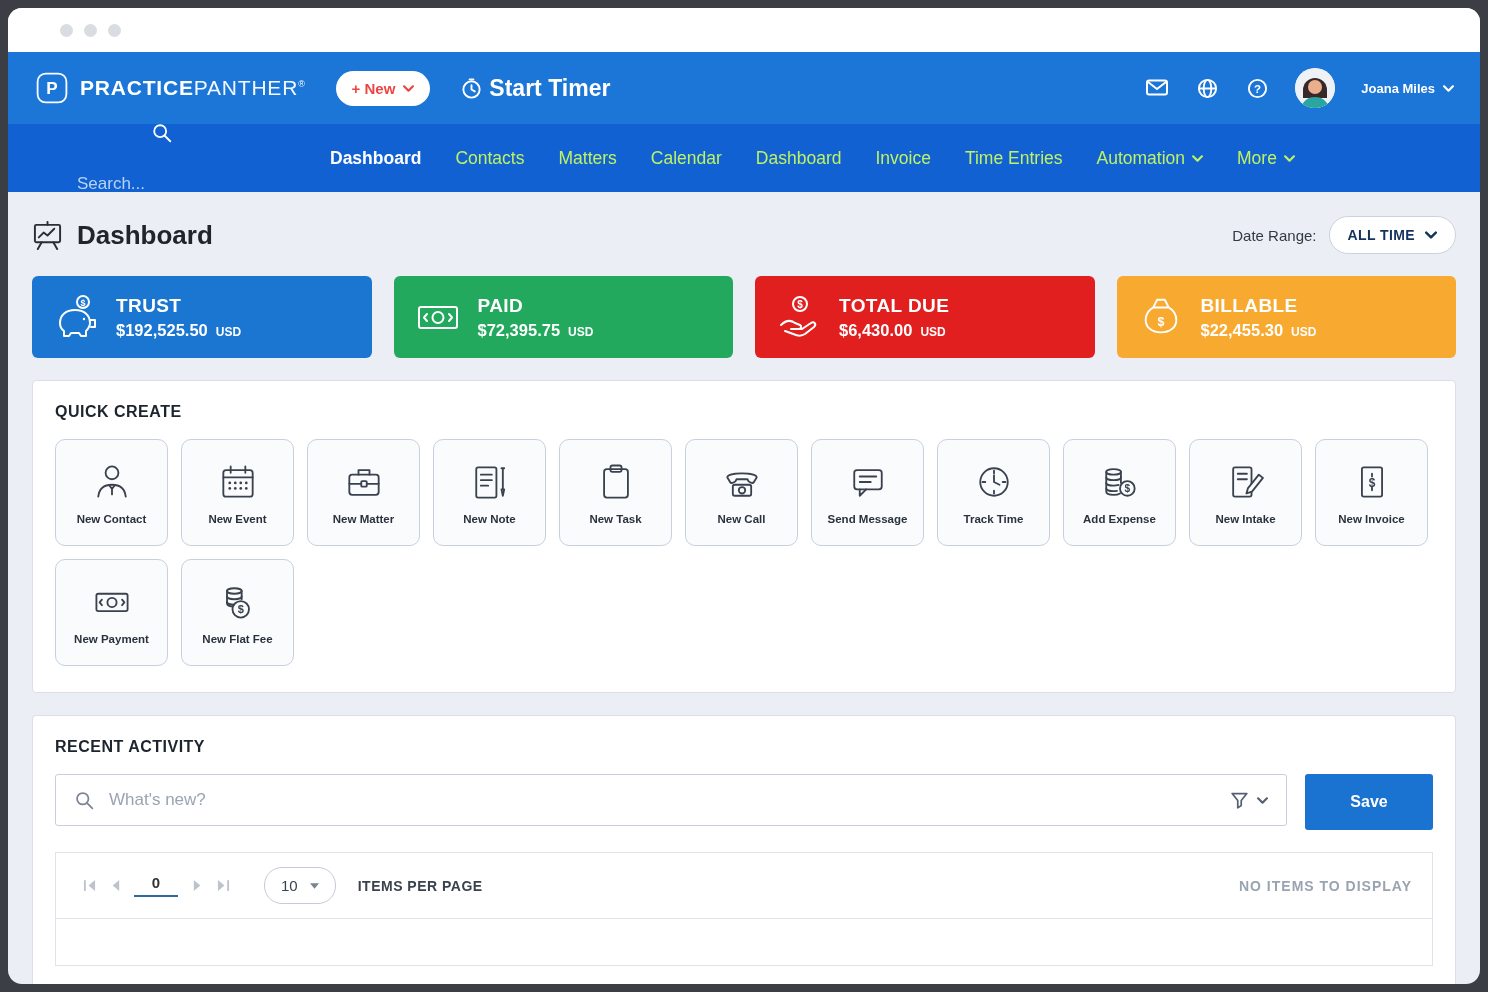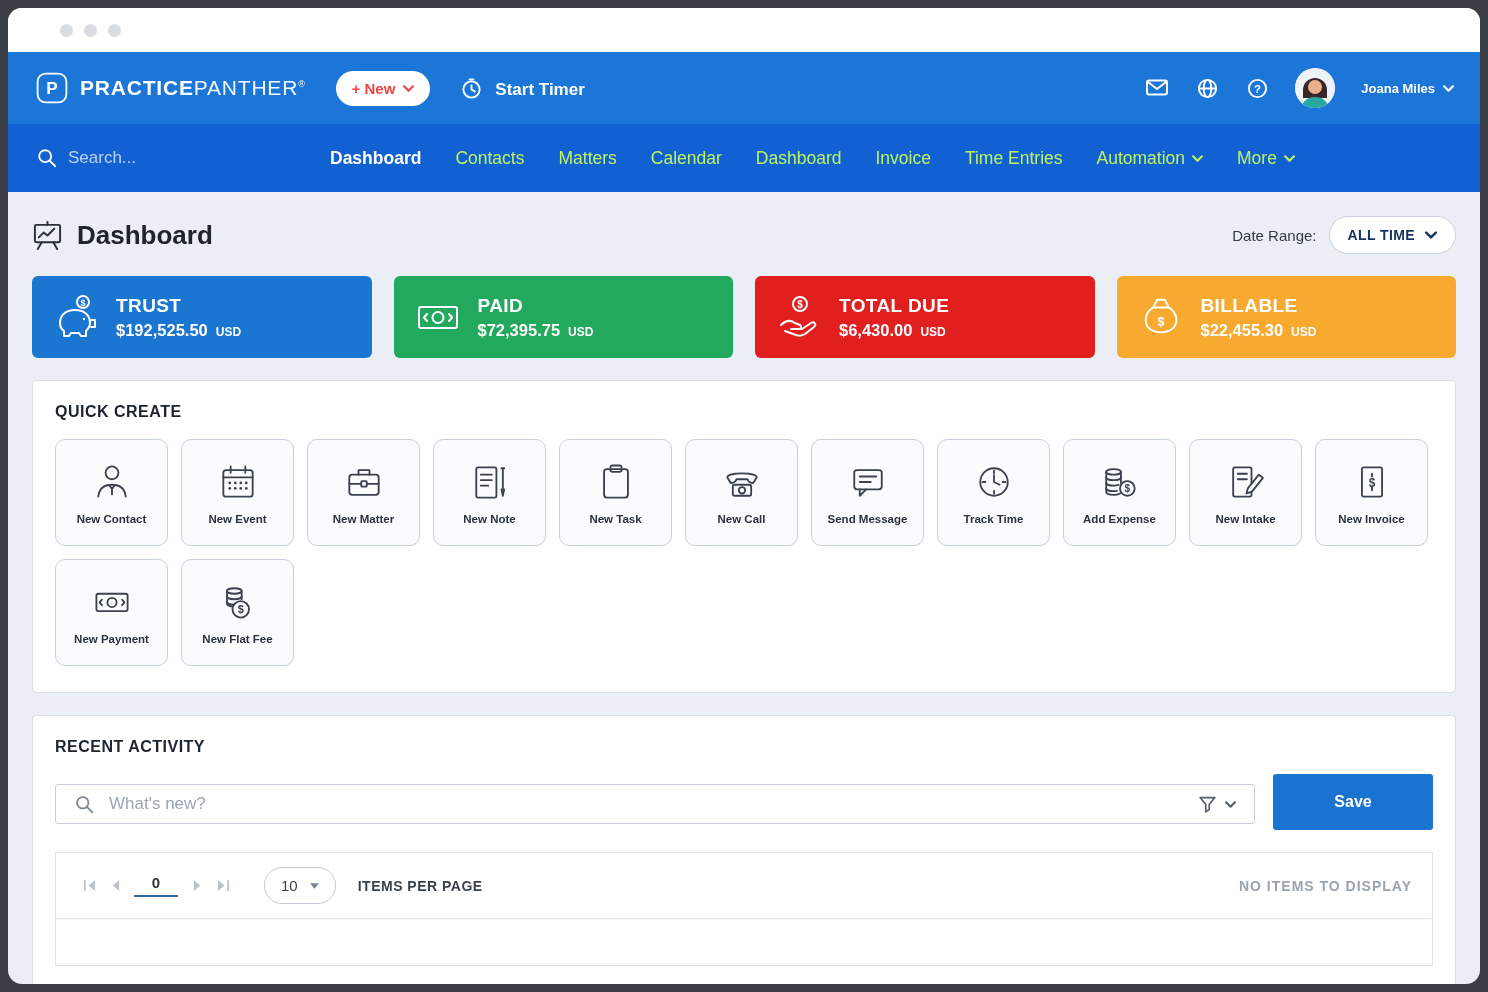--- a/index.html
+++ b/index.html
@@ -19,28 +19,28 @@
   .dot { width:13px; height:13px; border-radius:50%; background:#d9dce1; }
   
   .topbar { height:72px; background:#1b76d7; display:flex; align-items:center; padding:0 26px; color:#fff; flex:none; }
   .brand { display:flex; align-items:center; gap:10px; }
   .brand-text { font-size:21px; letter-spacing:.8px; }
   .brand-bold { font-weight:bold; }
   .brand-light { font-weight:normal; opacity:.95; }
   .brand-reg { font-size:9px; vertical-align:super; }
   .new-btn { margin-left:30px; background:#fff; color:#ef4444; font-weight:bold; font-size:15px;
     border:none; border-radius:18px; padding:9px 16px; display:flex; align-items:center; gap:8px; cursor:pointer; }
-  .start-timer { margin-left:30px; display:flex; align-items:flex-end; gap:12px; font-weight:bold; font-size:17px; cursor:pointer; }
+  .start-timer { margin-left:30px; display:flex; align-items:center; gap:6px; font-weight:bold; font-size:23px; cursor:pointer; }
   .top-right { margin-left:auto; display:flex; align-items:center; gap:26px; }
   .top-icon { width:24px; height:24px; display:flex; align-items:center; justify-content:center; cursor:pointer; }
   .avatar { width:40px; height:40px; border-radius:50%; overflow:hidden; background:#e8eef5; flex:none; cursor:pointer; }
   .user { display:flex; align-items:center; gap:8px; font-weight:bold; font-size:13px; cursor:pointer; }
   
   .navbar { height:68px; background:#1161d2; display:flex; align-items:center; padding:0 28px; color:#fff; flex:none; }
-  .nav-search { display:flex; align-items:center; gap:10px; width:252px; }
+  .nav-search { display:flex; align-items:center; gap:30px; width:252px;flex-direction:column; }
   .nav-search input { background:transparent; border:none; outline:none; color:#fff; font-size:17px; width:170px; }
   .nav-search input::placeholder { color:#b9d3f2; }
   .nav-items { display:flex; align-items:center; gap:34px; list-style:none; margin-left:42px; font-size:17.5px; }
   .nav-item { color:#bef264; cursor:pointer; display:flex; align-items:center; gap:7px; }
   .nav-item.active { color:#fff; font-weight:bold; }
   
   main { flex:1; padding:16px 24px 0; display:flex; flex-direction:column; overflow:hidden; }
   .page-head { display:flex; justify-content:space-between; align-items:center; margin:8px 0 22px; }
   .page-title-wrap { display:flex; align-items:center; gap:14px; color:#20242b; }
   .page-title { font-size:26px; font-weight:bold; }
@@ -59,25 +59,25 @@
   .card { background:#fff; border:1px solid #d9dee8; border-radius:4px; }
   .quick-create { margin-top:22px; padding:22px 22px 26px; }
   .section-title { font-size:16px; font-weight:bold; color:#1c242e; letter-spacing:.5px; }
   .tiles { display:flex; flex-wrap:wrap; gap:13px; margin-top:18px; }
   .tile { width:113px; height:107px; background:#fafbfd; border:1px solid #c7d0dc; border-radius:10px;
     display:flex; flex-direction:column; align-items:center; justify-content:center; gap:9px; cursor:pointer; color:#39424e; }
   .tile-label { font-size:11.5px; font-weight:bold; color:#2a323d; }
   
   .recent { margin-top:22px; padding:22px 22px 0; flex:1; border-bottom:none; border-radius:4px 4px 0 0; }
   .search-row { display:flex; gap:18px; margin-top:18px; }
-  .search-box { flex:1; display:flex; align-items:center; gap:14px; border:1px solid #c8cfda; border-radius:3px; height:40px; padding:0 18px;margin-top:10px; }
+  .search-box { flex:1; display:flex; align-items:center; gap:14px; border:1px solid #c8cfda; border-radius:3px; height:52px; padding:0 18px; }
   .search-box input { flex:1; border:none; outline:none; font-size:17px; color:#333; }
   .search-box input::placeholder { color:#9aa4b2; }
   .filter-btn { display:flex; align-items:center; gap:8px; color:#566070; cursor:pointer; }
-  .save-btn { width:160px; height:56px; background:#1a73d1; color:#fff; font-weight:bold; font-size:16px;
+  .save-btn { width:128px; height:56px; background:#1a73d1; color:#fff; font-weight:bold; font-size:16px;
     border:none; border-radius:3px; cursor:pointer; font-family:"Liberation Sans", sans-serif; }
   .table { margin-top:22px; border:1px solid #dfe3ea; }
   .pag-row { display:flex; align-items:center; height:66px; padding:0 20px; border-bottom:1px solid #dfe3ea; }
   .pg-btn { color:#bcc3ce; width:26px; height:26px; display:flex; align-items:center; justify-content:center; cursor:pointer; }
   .page-input { width:44px; text-align:center; font-size:15px; font-weight:bold; color:#333; border:none;
     border-bottom:2px solid #2b6a9f; outline:none; background:transparent; margin:0 6px; padding-bottom:4px;
     font-family:"Liberation Sans", sans-serif; }
   .per-page { margin-left:28px; display:flex; align-items:center; gap:12px; border:1px solid #c4cbd6;
     border-radius:18px; padding:9px 16px; font-size:15px; color:#39424e; cursor:pointer; }
   .pp-label { margin-left:22px; font-size:14px; font-weight:bold; color:#39424e; letter-spacing:.5px; }

